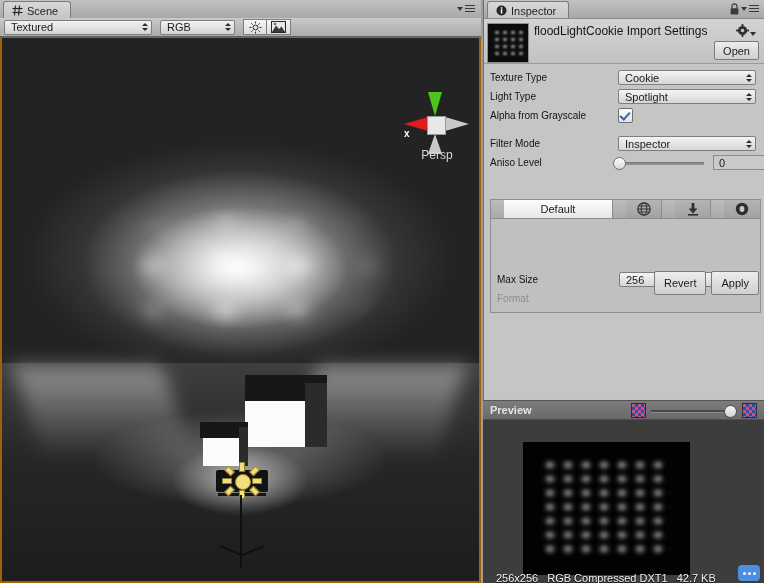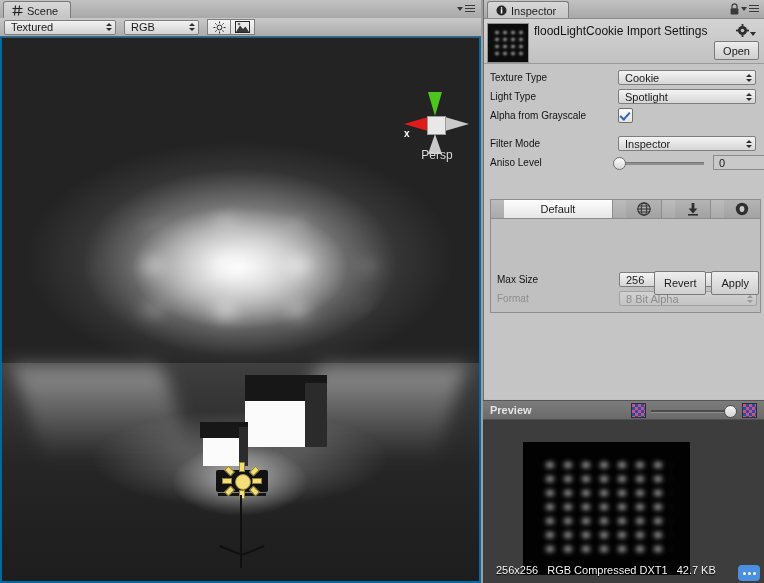--- a/index.html
+++ b/index.html
@@ -97,21 +97,21 @@
   }
   .hamburger .lines {
     display: flex; flex-direction: column; gap: 2px;
   }
   .hamburger .lines b { display: block; width: 10px; height: 1px; background: #3a3a3a; }
 
   
   #scene-panel {
     position: absolute; left: 0; top: 0;
     width: 481px; height: 583px;
-    background: #0369a1;
+    background: #a16207;
   }
   #scene-panel .panel-tabbar { width: 481px; }
   #scene-panel .toolbar { width: 481px; }
   #scene-view {
     position: absolute; left: 2px; top: 38px;
     width: 477px; height: 543px;
     background: #1c1c1c;
     overflow: hidden;
   }
   
@@ -427,25 +427,26 @@
     position: absolute; left: 18px; top: 16px;
     width: 131px; height: 101px;
     background-image:
       radial-gradient(ellipse 8px 6px at 50% 50%, rgba(255,255,255,1), rgba(255,255,255,0) 72%);
     background-size: 18px 14px;
     filter: blur(2.4px);
   }
   #preview-footer {
     position: absolute; left: 0; bottom: 0;
     width: 281px; height: 20px;
-    display: flex; align-items: flex-start;
+    display: flex; align-items: flex-end;
     gap: 9px; padding-left: 13px;
     box-sizing: border-box;
     color: #f2f2f2; font-size: 11px;
     text-shadow: 0 1px 1px #000;
+    text-decoration: underline;
   }
   #more-badge {
     position: absolute; right: 4px; bottom: 3px;
     width: 22px; height: 16px;
     background: #4a8fe0; border-radius: 4px;
     display: flex; align-items: center; justify-content: center; gap: 2px;
   }
   #more-badge b { display: block; width: 3px; height: 3px; border-radius: 50%; background: #fff; }
 
   #revert-apply {
@@ -483,21 +484,21 @@
         <span class="caret"></span>
         <span class="lines">
             <b></b>
             <b></b>
             <b></b>
           </span>
       </div>
     </div>
 
     <div class="toolbar">
-      <div class="tb-dropdown" style="width:112px;align-items:center;">
+      <div class="tb-dropdown" style="width:148px;align-items:center;">
         <span class="lbl">Textured</span>
         <span class="updown">
             <i class="up"></i>
             <i class="dn"></i>
           </span>
       </div>
       <div class="tb-dropdown" style="width:75px; margin-left:8px;">
         <span class="lbl">RGB</span>
         <span class="updown">
             <i class="up"></i>
@@ -712,27 +713,20 @@
             <span class="field-dropdown">
               <span class="lbl">256</span>
               <span class="updown">
                   <i class="up"></i>
                   <i class="dn"></i>
                 </span>
             </span>
           </div>
           <div class="prop-row">
             <span class="prop-label dim" style="width:122px;">Format</span>
-            <span class="field-dropdown disabled">
-              <span class="lbl">8 Bit Alpha</span>
-              <span class="updown">
-                  <i class="up"></i>
-                  <i class="dn"></i>
-                </span>
-            </span>
           </div>
         </div>
       </div>
 
       <div id="revert-apply">
         <div class="sbtn">Revert</div>
         <div class="sbtn">Apply</div>
       </div>
     </div>
   </div>

